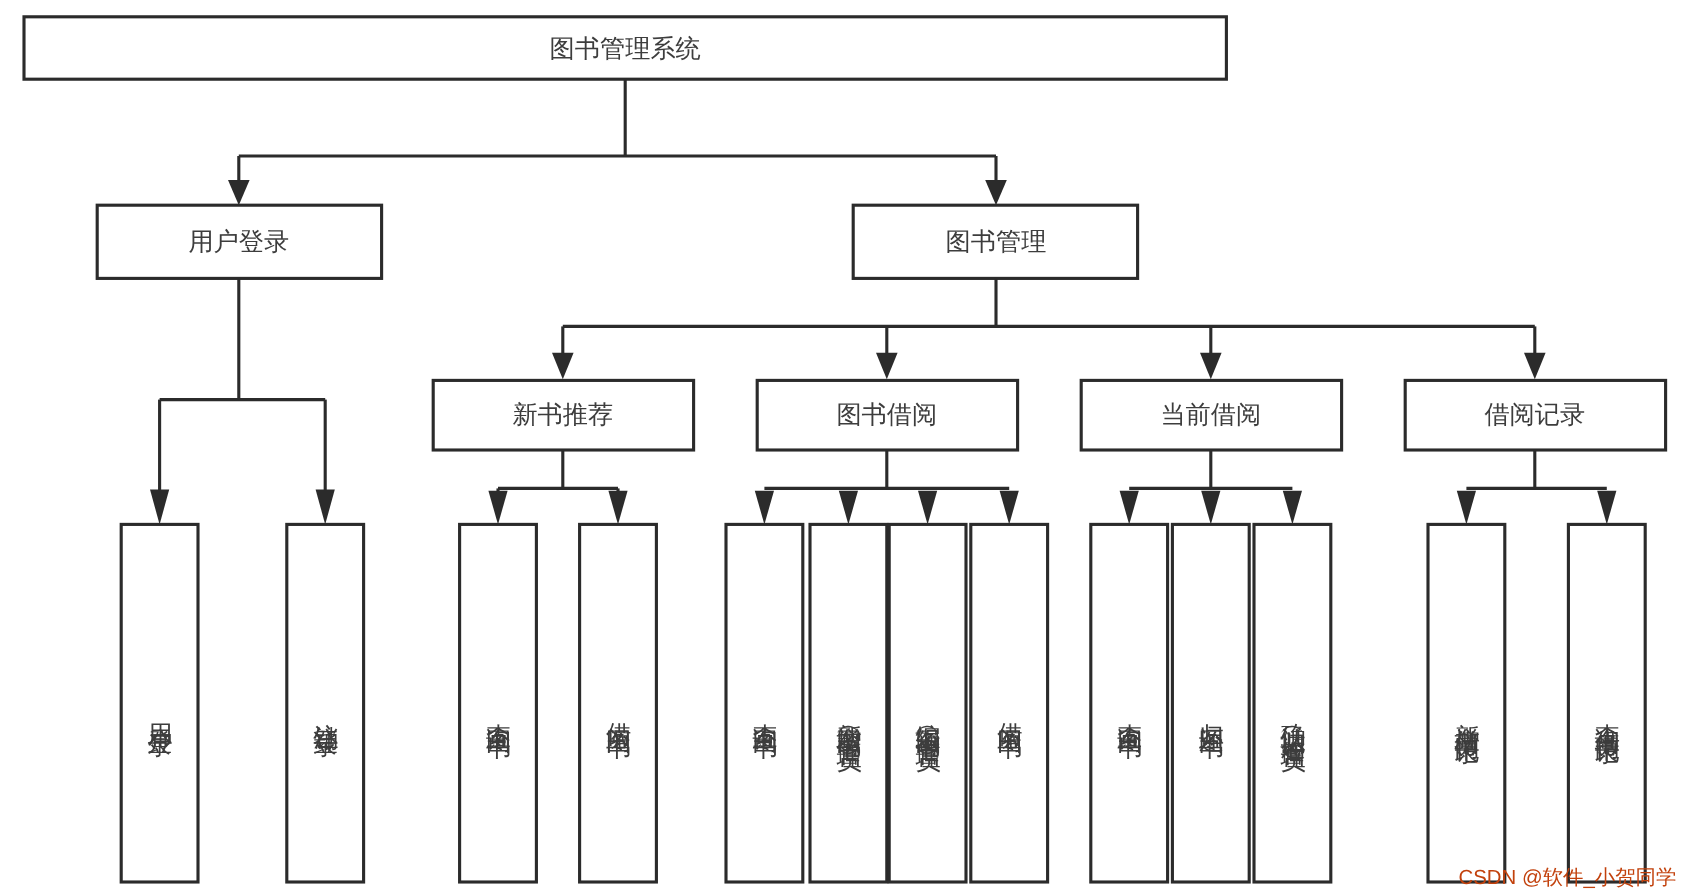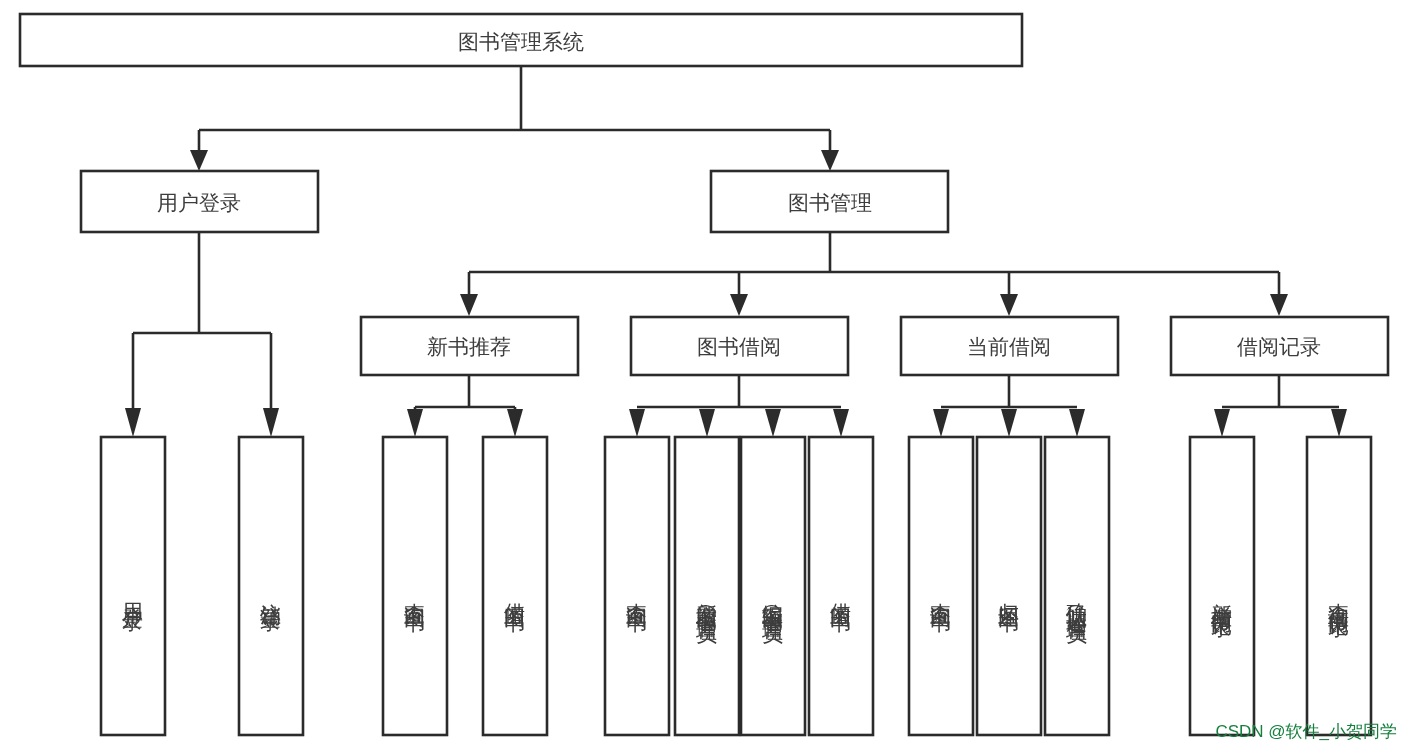--- a/index.html
+++ b/index.html
@@ -58,21 +58,21 @@
     glyph-orientation-vertical: 0;
     letter-spacing: 3px;
     dominant-baseline: central;
   }
   .watermark {
     position: absolute;
     right: 8px;
     bottom: 4px;
     font-family: "Liberation Sans", "DejaVu Sans", sans-serif;
     font-size: 17px;
-    color: #15803d;
+    color: #c2410c;
     white-space: nowrap;
     pointer-events: none;
     user-select: none;
   }
 </style>
 </head>
 <body>
 
 <div id="diagram-root">
 

